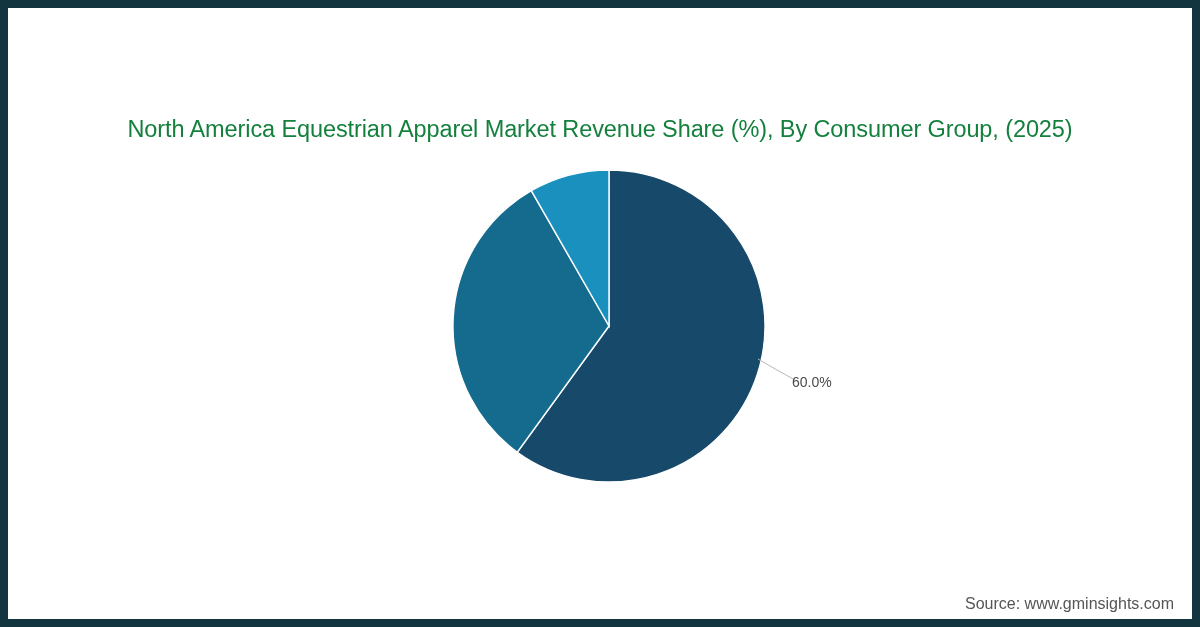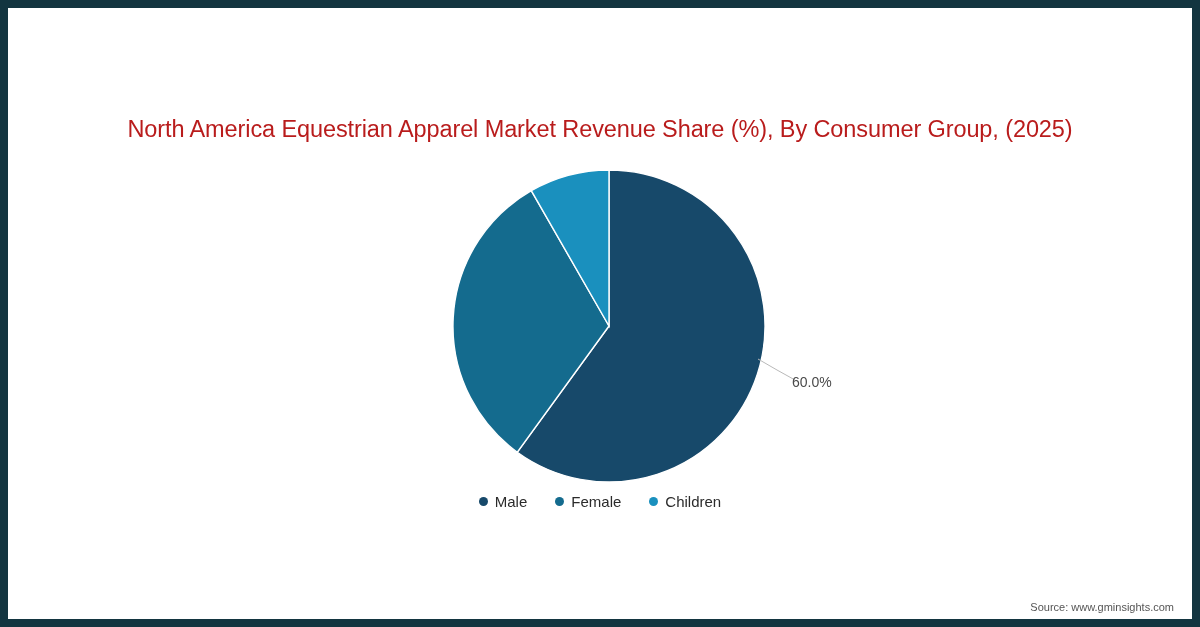--- a/index.html
+++ b/index.html
@@ -38,21 +38,21 @@
     background: #ffffff;
   }
   .chart-title {
     position: absolute;
     left: 0;
     top: 108px;
     width: 1184px;
     text-align: center;
     font-size: 23.5px;
     font-weight: 400;
-    color: #b91c1c;
+    color: #15803d;
     letter-spacing: -0.1px;
     white-space: nowrap;
   }
   .pie-wrap {
     position: absolute;
     left: 437px;
     top: 154px;
     width: 328px;
     height: 328px;
   }
@@ -94,21 +94,21 @@
   .legend-label {
     font-size: 15px;
     color: #2b2b2b;
     line-height: 1;
     white-space: nowrap;
   }
   .source-note {
     position: absolute;
     right: 18px;
     bottom: 6px;
-    font-size: 11px;
+    font-size: 16px;
     color: #555555;
     white-space: nowrap;
   }
 </style>
 </head>
 <body>
 
 <div id="screenshot">
 
   <div class="canvas">
@@ -124,33 +124,19 @@
             <path d="M 164 164 L 86.3 28.7 A 156 156 0 0 1 164.0 8.0 Z" fill="#1A90BE" stroke="#ffffff" stroke-width="1.4"></path>
           </g>
         <g>
           <polyline points="313,197 332,208 350,218" fill="none" stroke="#b9b9b9" stroke-width="1"></polyline>
         </g>
       </svg>
     </div>
 
     <div class="leader-label">60.0%</div>
 
-    <div class="legend">
-      <div class="legend-item">
-        <span class="legend-dot" style="background:#17496A"></span>
-        <span class="legend-label">Male</span>
-      </div>
-      <div class="legend-item">
-        <span class="legend-dot" style="background:#146B8E"></span>
-        <span class="legend-label">Female</span>
-      </div>
-      <div class="legend-item">
-        <span class="legend-dot" style="background:#1A90BE"></span>
-        <span class="legend-label">Children</span>
-      </div>
-    </div>
 
     <div class="source-note">Source: www.gminsights.com</div>
 
   </div>
 
   <div class="frame-border"></div>
 </div>
 
 </body></html>

